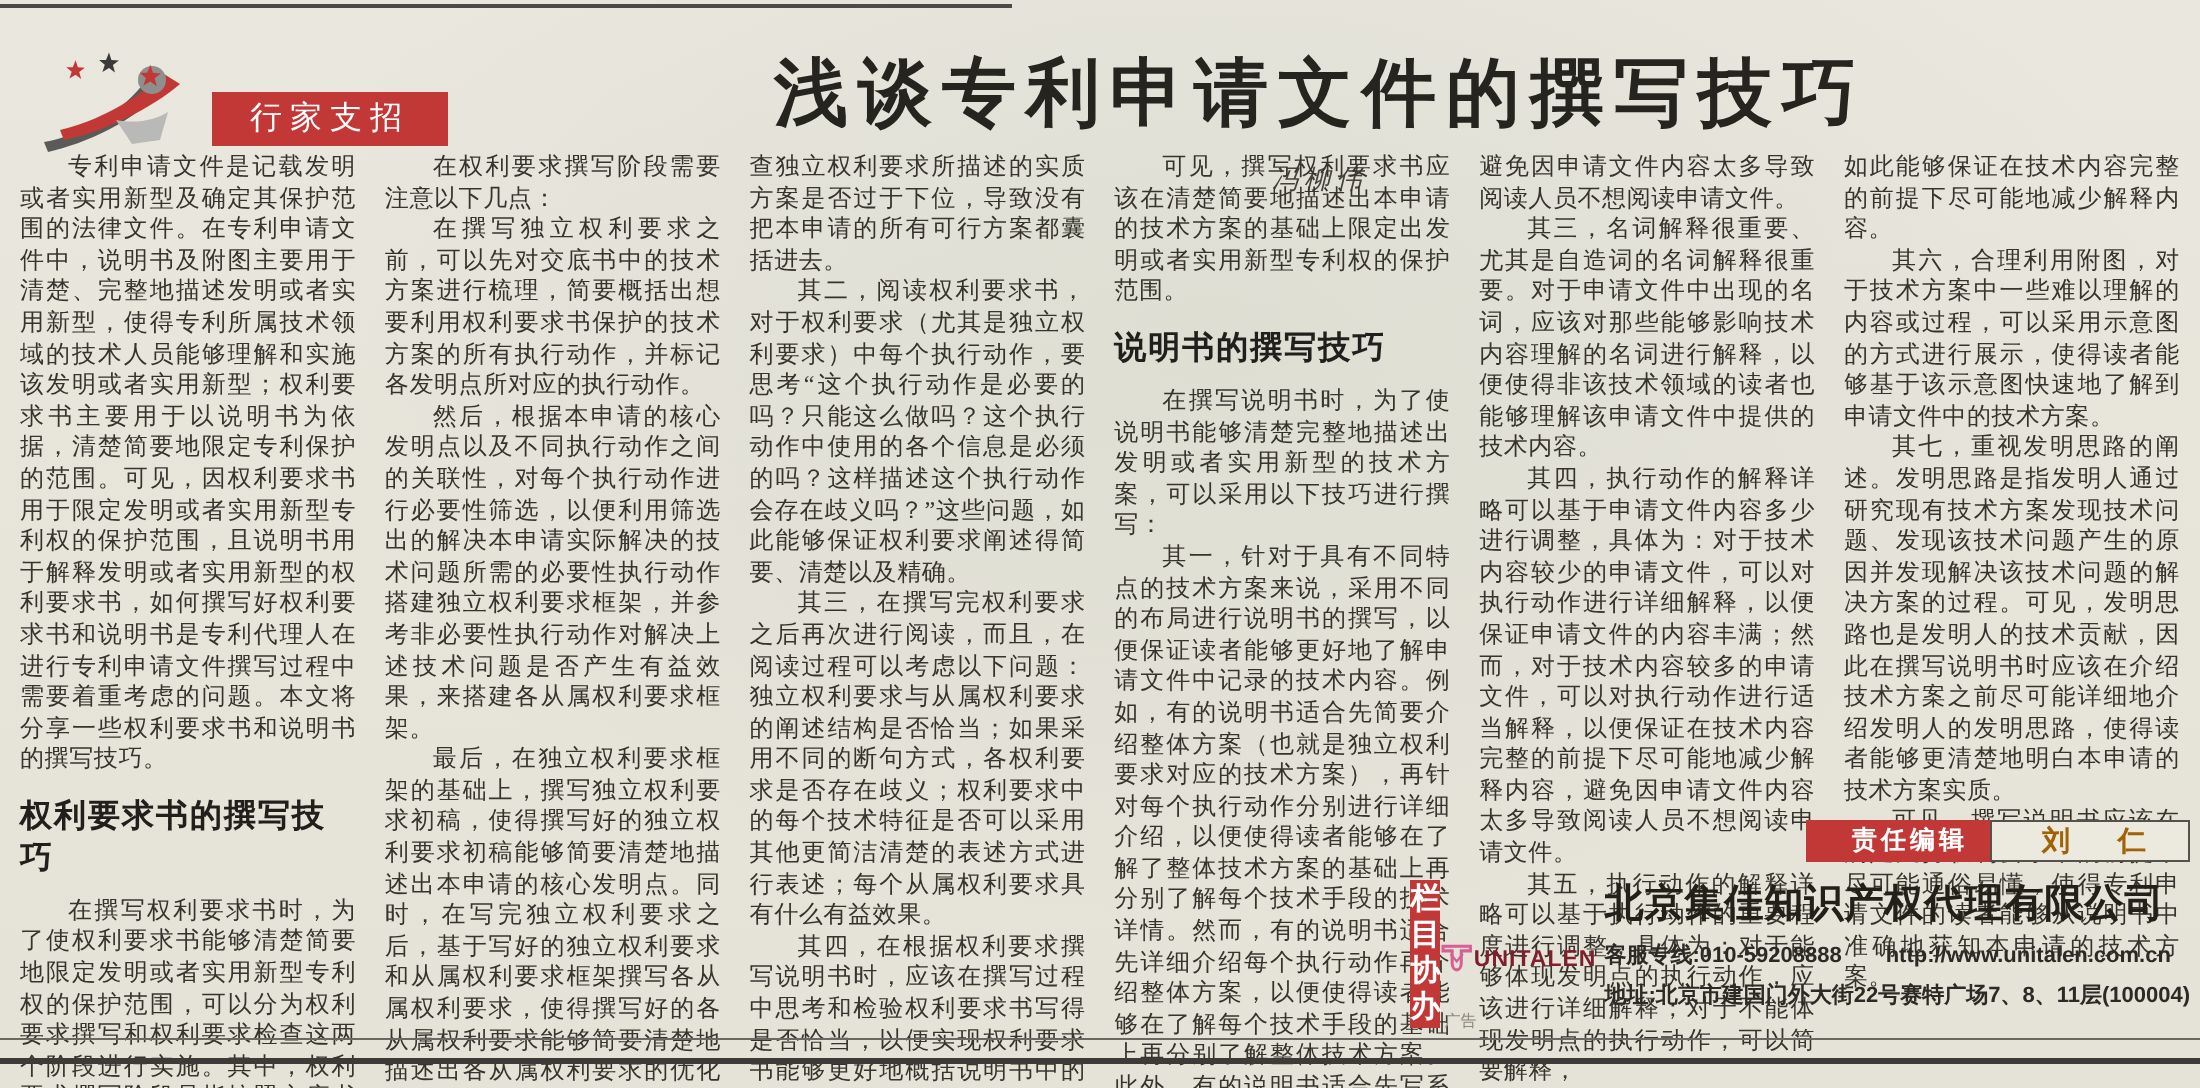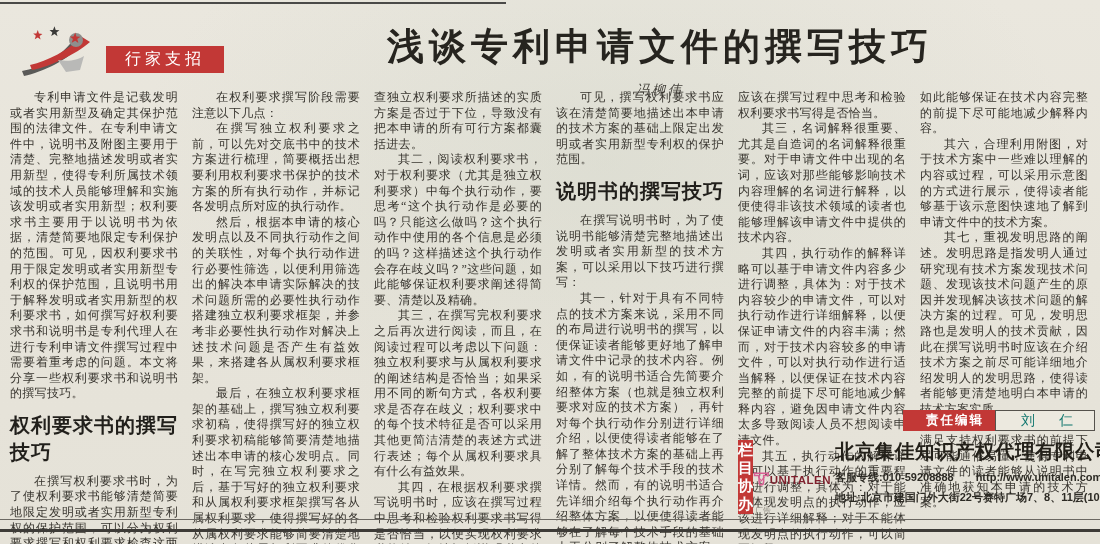--- a/index.html
+++ b/index.html
@@ -33,54 +33,54 @@
   .title-block { position:absolute; left:350px; top:22px; width:620px; text-align:center; }
   .title {
     font-size:37px; font-weight:bold; color:#26241f;
     font-family:Liberation Serif, serif;
     letter-spacing:5px; white-space:nowrap;
   }
   .byline { margin-top:9px; font-size:13px; color:#45423c; letter-spacing:3px; font-style:italic; }
 
   
   .columns {
-    position:absolute; left:10px; top:90px; width:1080px; height:428px;
-    display:flex; gap:14px;
+    position:absolute; left:10px; top:76px; width:1080px; height:428px;
+    display:flex; gap:2px;justify-content:space-between;
   }
   .col { width:168px; flex:0 0 168px; color:#37342e; }
   .para {
     font-size:12px; line-height:15.6px; text-align:justify;
     text-indent:2em; letter-spacing:0.3px;
   }
   .col-heading {
     font-family:"Liberation Sans","DejaVu Sans",sans-serif;
-    font-weight:bold; font-size:20px; color:#211f1b;
+    font-weight:bold; font-size:16px; color:#211f1b;
     margin:10px 0 8px 0; letter-spacing:1px;
   }
   
   .rule-thin  { position:absolute; left:0; top:519px; width:1100px; height:1px; background:#6b6862; }
   .rule-thick { position:absolute; left:0; top:529px; width:1100px; height:3px; background:#3d3b37; }
 
   
   .editor-bar {
     position:absolute; left:903px; top:410px; width:192px; height:21px;
     display:flex; font-family:"Liberation Sans", sans-serif;
   }
   .editor-label {
     width:92px; background:#c23836; color:#fff; font-weight:bold; font-size:12.5px;
     display:flex; align-items:center; justify-content:center; letter-spacing:2px;padding-left:12px;
   }
   .editor-name {
-    flex:1; border:1px solid #55524c; background:#ece9df; color:#0f766e;
-    font-weight:normal; font-size:14px; display:flex; align-items:center; justify-content:center;
+    flex:1; border:1px solid #55524c; background:#ece9df; color:#a16207;
+    font-weight:bold; font-size:14px; display:flex; align-items:center; justify-content:center;
     letter-spacing:10px; padding-left:14px;
   }
 
   
-  .ad-box { position:absolute; left:738px; top:438px; width:357px; height:78px; display:flex; }
+  .ad-box { position:absolute; left:738px; top:438px; width:357px; height:78px; display:flex;justify-content:flex-end; }
   .ad-banner {
     width:26px; background:#c23836; color:#fff; font-weight:bold;
     font-family:"Liberation Sans", sans-serif; font-size:15px; line-height:18px;
     display:flex; align-items:center; justify-content:center; text-align:center;
     padding:2px 0; margin-top:2px; height:74px;
   }
   .ad-banner span { width:1em; display:block; word-break:break-all; }
   .ad-logo { width:78px; position:relative; display:flex; flex-direction:row; align-items:center; padding-top:4px; }
   .logo-mark { margin-top:2px; }
   .logo-word {
@@ -144,21 +144,21 @@
 
     </div>
     <div class="col">
       <p class="para">可见，撰写权利要求书应该在清楚简要地描述出本申请的技术方案的基础上限定出发明或者实用新型专利权的保护范围。</p>
       <h2 class="col-heading">说明书的撰写技巧</h2>
       <p class="para">在撰写说明书时，为了使说明书能够清楚完整地描述出发明或者实用新型的技术方案，可以采用以下技巧进行撰写：</p>
       <p class="para">其一，针对于具有不同特点的技术方案来说，采用不同的布局进行说明书的撰写，以便保证读者能够更好地了解申请文件中记录的技术内容。例如，有的说明书适合先简要介绍整体方案（也就是独立权利要求对应的技术方案），再针对每个执行动作分别进行详细介绍，以便使得读者能够在了解了整体技术方案的基础上再分别了解每个技术手段的技术详情。然而，有的说明书适合先详细介绍每个执行动作再介绍整体方案，以便使得读者能够在了解每个技术手段的基础上再分别了解整体技术方案。此外，有的说明书适合先写系统再写方法，但有的说明书适合先写方法再写系统。</p>
 
     </div>
     <div class="col">
-      <p class="para" style="text-indent:0">应该在撰写过程中思考和检验权利要求书写得是否恰当。</p>
+      <p class="para" style="text-indent:0">避免因申请文件内容太多导致阅读人员不想阅读申请文件。</p>
       <p class="para">其三，名词解释很重要、尤其是自造词的名词解释很重要。对于申请文件中出现的名词，应该对那些能够影响技术内容理解的名词进行解释，以便使得非该技术领域的读者也能够理解该申请文件中提供的技术内容。</p>
       <p class="para">其四，执行动作的解释详略可以基于申请文件内容多少进行调整，具体为：对于技术内容较少的申请文件，可以对执行动作进行详细解释，以便保证申请文件的内容丰满；然而，对于技术内容较多的申请文件，可以对执行动作进行适当解释，以便保证在技术内容完整的前提下尽可能地减少解释内容，避免因申请文件内容太多导致阅读人员不想阅读申请文件。</p>
       <p class="para">其五，执行动作的解释详略可以基于执行动作的重要程度进行调整，具体为：对于能够体现发明点的执行动作，应该进行详细解释；对于不能体现发明点的执行动作，可以简要解释，</p>
     </div>
     <div class="col">
       <p class="para" style="text-indent:0">如此能够保证在技术内容完整的前提下尽可能地减少解释内容。</p>
       <p class="para">其六，合理利用附图，对于技术方案中一些难以理解的内容或过程，可以采用示意图的方式进行展示，使得读者能够基于该示意图快速地了解到申请文件中的技术方案。</p>
       <p class="para">其七，重视发明思路的阐述。发明思路是指发明人通过研究现有技术方案发现技术问题、发现该技术问题产生的原因并发现解决该技术问题的解决方案的过程。可见，发明思路也是发明人的技术贡献，因此在撰写说明书时应该在介绍技术方案之前尽可能详细地介绍发明人的发明思路，使得读者能够更清楚地明白本申请的技术方案实质。</p>
       <p class="para">可见，撰写说明书应该在满足支持权利要求书的前提下尽可能通俗易懂，使得专利申请文件的读者能够从说明书中准确地获知本申请的技术方案。</p>
     </div>

